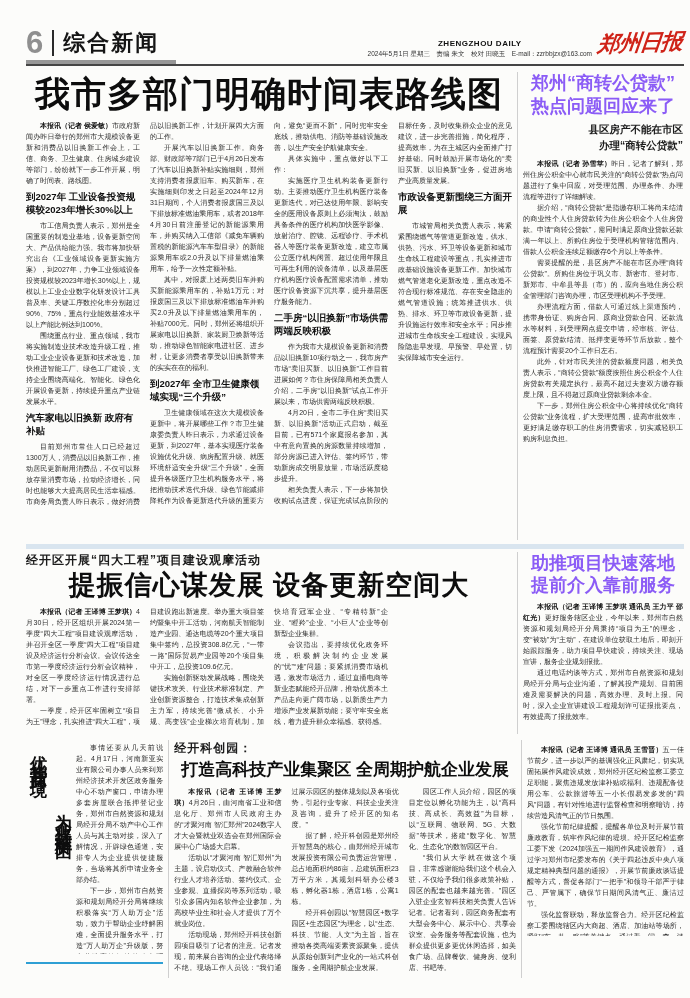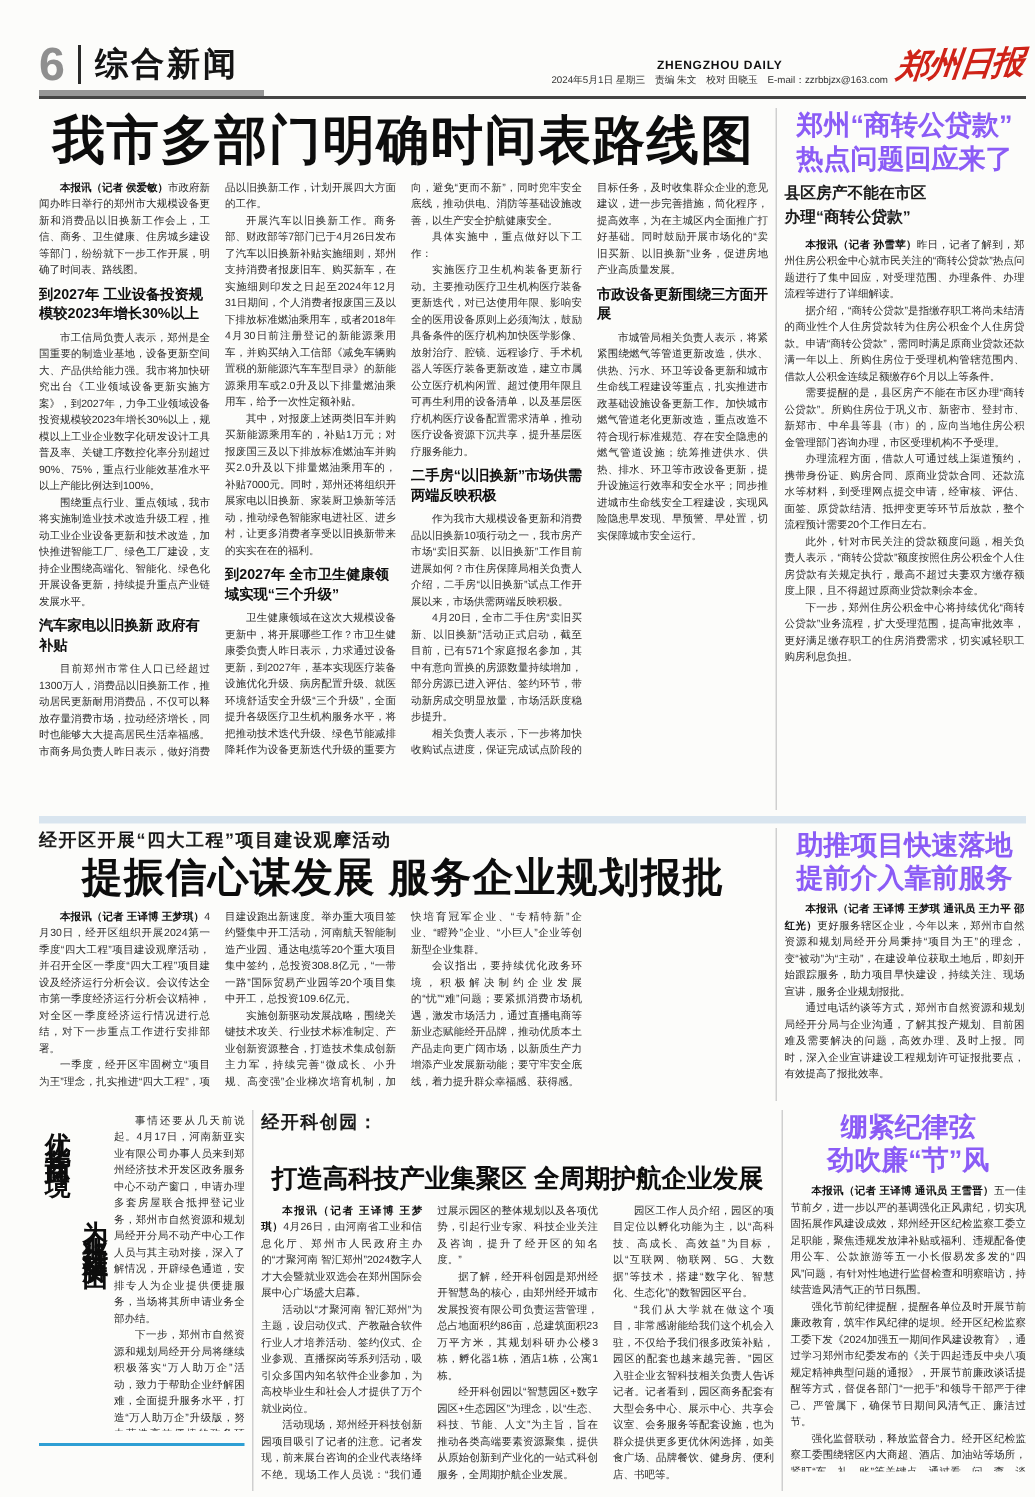--- a/index.html
+++ b/index.html
@@ -21,23 +21,23 @@
             transform:skewX(-8deg) rotate(-2deg);letter-spacing:-1px;padding-right:2px;}
   .mast-rules{position:relative;height:7px;margin-top:2px;}
   .rule-thick{position:absolute;left:0;top:0;width:150px;height:4px;background:#979797;}
   .rule-thin{position:absolute;left:0;top:4px;width:100%;height:2px;background:#454545;}
   
   .kicker{text-align:center;font-size:13px;font-weight:600;letter-spacing:2px;color:#222;}
   .main-headline{text-align:center;font-size:35px;font-weight:900;letter-spacing:1px;
                  color:#0d0d0d;line-height:1.15;margin:2px 0 6px;}
   .mid-headline{text-align:center;font-size:27px;font-weight:900;letter-spacing:1px;
                 color:#0d0d0d;line-height:1.15;margin:1px 0 5px;}
-  .park-headline{text-align:center;font-size:17px;font-weight:900;color:#0d0d0d;margin:17px 0 5px;}
+  .park-headline{text-align:center;font-size:17px;font-weight:900;color:#0d0d0d;margin:1px 0 5px;}
   .side-headline{text-align:center;font-size:18px;font-weight:900;line-height:1.25;color:#8b5cf6;}
-  .side-subhead{text-align:left;font-size:10.5px;font-weight:700;margin:5px 0 4px;line-height:1.5;}
+  .side-subhead{text-align:right;font-size:10.5px;font-weight:700;margin:5px 0 4px;line-height:1.5;}
   .small-kicker{text-align:left;font-size:12px;font-weight:600;letter-spacing:1px;}
   .bp{font-size:7px;line-height:11px;text-align:justify;text-indent:2em;margin:0;color:#2b2b2b;}
   .bp b{color:#111;}
   .sub-head{font-size:9.5px;font-weight:700;line-height:1.35;margin:5px 0 3px;color:#0f0f0f;}
   
   .row{display:flex;}
   .vr{width:1px;background:#cfcfcf;margin:0 5px;}
   .sec-a-main{width:486px;}
   .sec-right{width:160px;}
   .cols-4{column-count:4;column-gap:10px;column-fill:auto;height:388px;overflow:hidden;}
@@ -128,21 +128,21 @@
           <p class="bp">下一步，郑州住房公积金中心将持续优化“商转公贷款”业务流程，扩大受理范围，提高审批效率，更好满足缴存职工的住房消费需求，切实减轻职工购房利息负担。</p>
         </div>
     </div>
   </div>
 
   <div class="band"></div>
 
   <div class="row">
     <div class="sec-a-main">
       <div class="small-kicker">经开区开展“四大工程”项目建设观摩活动</div>
-      <div class="mid-headline">提振信心谋发展  服务企业规划报批</div>
+      <div class="mid-headline">提振信心谋发展  设备更新空间大</div>
       <div class="cols-4b">
           <p class="bp"><b>本报讯（记者 王译博 王梦琪）</b>4月30日，经开区组织开展2024第一季度“四大工程”项目建设观摩活动，并召开全区一季度“四大工程”项目建设及经济运行分析会议。会议传达全市第一季度经济运行分析会议精神，对全区一季度经济运行情况进行总结，对下一步重点工作进行安排部署。</p>
           <p class="bp">一季度，经开区牢固树立“项目为王”理念，扎实推进“四大工程”，项目建设跑出新速度。举办重大项目签约暨集中开工活动，河南航天智能制造产业园、通达电缆等20个重大项目集中签约，总投资308.8亿元，“一带一路”国际贸易产业园等20个项目集中开工，总投资109.6亿元。</p>
           <p class="bp">实施创新驱动发展战略，围绕关键技术攻关、行业技术标准制定、产业创新资源整合，打造技术集成创新主力军，持续完善“微成长、小升规、高变强”企业梯次培育机制，加快培育冠军企业、“专精特新”企业、“瞪羚”企业、“小巨人”企业等创新型企业集群。</p>
           <p class="bp">会议指出，要持续优化政务环境，积极解决制约企业发展的“忧”“难”问题；要紧抓消费市场机遇，激发市场活力，通过直播电商等新业态赋能经开品牌，推动优质本土产品走向更广阔市场，以新质生产力增添产业发展新动能；要守牢安全底线，着力提升群众幸福感、获得感。</p>
         </div>
     </div>
     <div class="vr"></div>
     <div class="sec-right">
       <div class="side-headline">
@@ -182,24 +182,20 @@
           <p class="bp">活动以“才聚河南 智汇郑州”为主题，设启动仪式、产教融合软件行业人才培养活动、签约仪式、企业参观、直播探岗等系列活动，吸引众多国内知名软件企业参加，为高校毕业生和社会人才提供了万个就业岗位。</p>
           <p class="bp">活动现场，郑州经开科技创新园项目吸引了记者的注意。记者发现，前来展台咨询的企业代表络绎不绝。现场工作人员说：“我们通过展示园区的整体规划以及各项优势，引起行业专家、科技企业关注及咨询，提升了经开区的知名度。”</p>
           <p class="bp">据了解，经开科创园是郑州经开智慧岛的核心，由郑州经开城市发展投资有限公司负责运营管理，总占地面积约86亩，总建筑面积23万平方米，其规划科研办公楼3栋，孵化器1栋，酒店1栋，公寓1栋。</p>
           <p class="bp">经开科创园以“智慧园区+数字园区+生态园区”为理念，以“生态、科技、节能、人文”为主旨，旨在推动各类高端要素资源聚集，提供从原始创新到产业化的一站式科创服务，全周期护航企业发展。</p>
           <p class="bp">园区工作人员介绍，园区的项目定位以孵化功能为主，以“高科技、高成长、高效益”为目标，以“互联网、物联网、5G、大数据”等技术，搭建“数字化、智慧化、生态化”的数智园区平台。</p>
           <p class="bp">“我们从大学就在做这个项目，非常感谢能给我们这个机会入驻，不仅给予我们很多政策补贴，园区的配套也越来越完善。”园区入驻企业玄智科技相关负责人告诉记者。记者看到，园区商务配套有大型会务中心、展示中心、共享会议室、会务服务等配套设施，也为群众提供更多更优休闲选择，如美食广场、品牌餐饮、健身房、便利店、书吧等。</p>
         </div>
     </div>
     <div class="vr"></div>
     <div class="disc-block">
-      <div class="side-headline">
-        <div>绷紧纪律弦</div>
-        <div>劲吹廉“节”风</div>
-      </div>
       <div class="one-col disc-body" style="margin-top:4px">
           <p class="bp"><b>本报讯（记者 王译博 通讯员 王雪晋）</b>五一佳节前夕，进一步以严的基调强化正风肃纪，切实巩固拓展作风建设成效，郑州经开区纪检监察工委立足职能，聚焦违规发放津补贴或福利、违规配备使用公车、公款旅游等五一小长假易发多发的“四风”问题，有针对性地进行监督检查和明察暗访，持续营造风清气正的节日氛围。</p>
           <p class="bp">强化节前纪律提醒，提醒各单位及时开展节前廉政教育，筑牢作风纪律的堤坝。经开区纪检监察工委下发《2024加强五一期间作风建设教育》，通过学习郑州市纪委发布的《关于四起违反中央八项规定精神典型问题的通报》，开展节前廉政谈话提醒等方式，督促各部门“一把手”和领导干部严于律己、严管属下，确保节日期间风清气正、廉洁过节。</p>
           <p class="bp">强化监督联动，释放监督合力。经开区纪检监察工委围绕辖区内大商超、酒店、加油站等场所，紧盯“车、礼、账”等关键点，通过看、问、查、谈等方式直插一线，深挖细查公车私用、违规收送礼品礼金及发放津补贴等形式变异“四风”问题，将监督检查贯穿五一节前、节中、节后。截至目前，已检查商超酒店5家，联合审计部门查看发现问题线索均已督促整改。</p>
         </div>
     </div>
   </div>
 
 </div>
 

